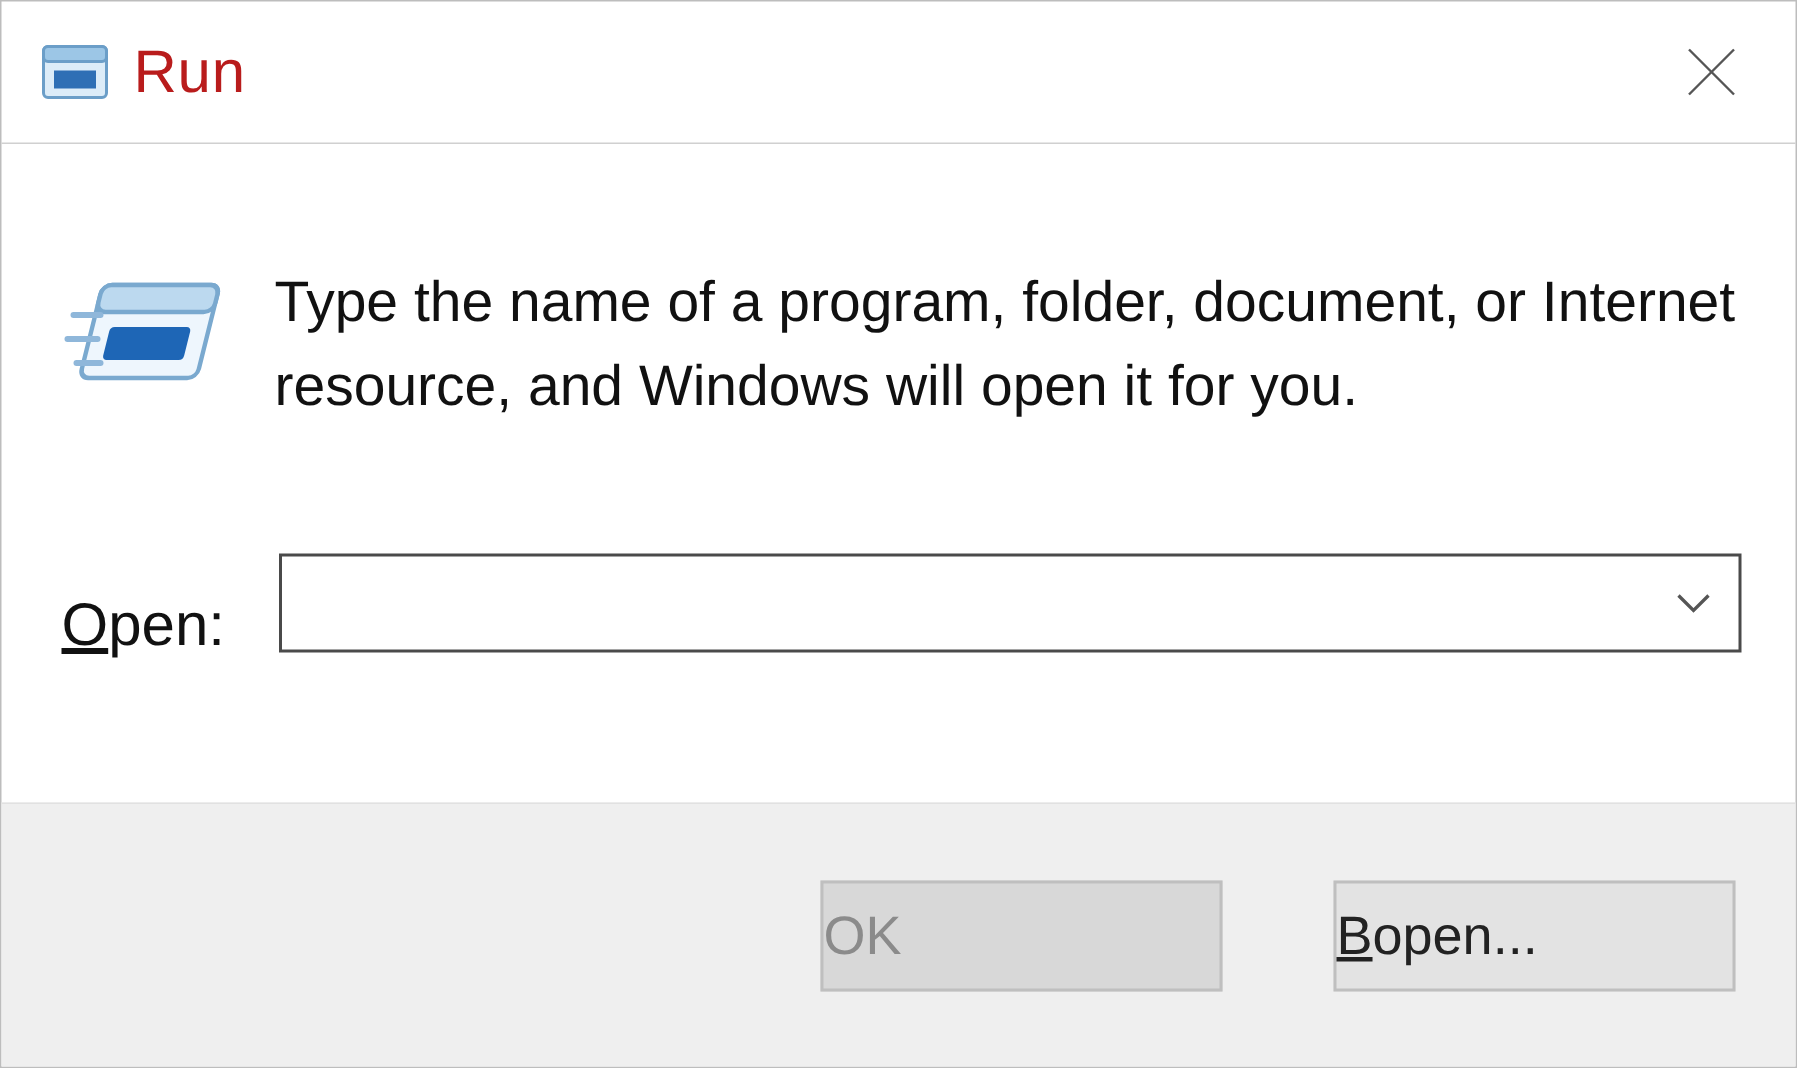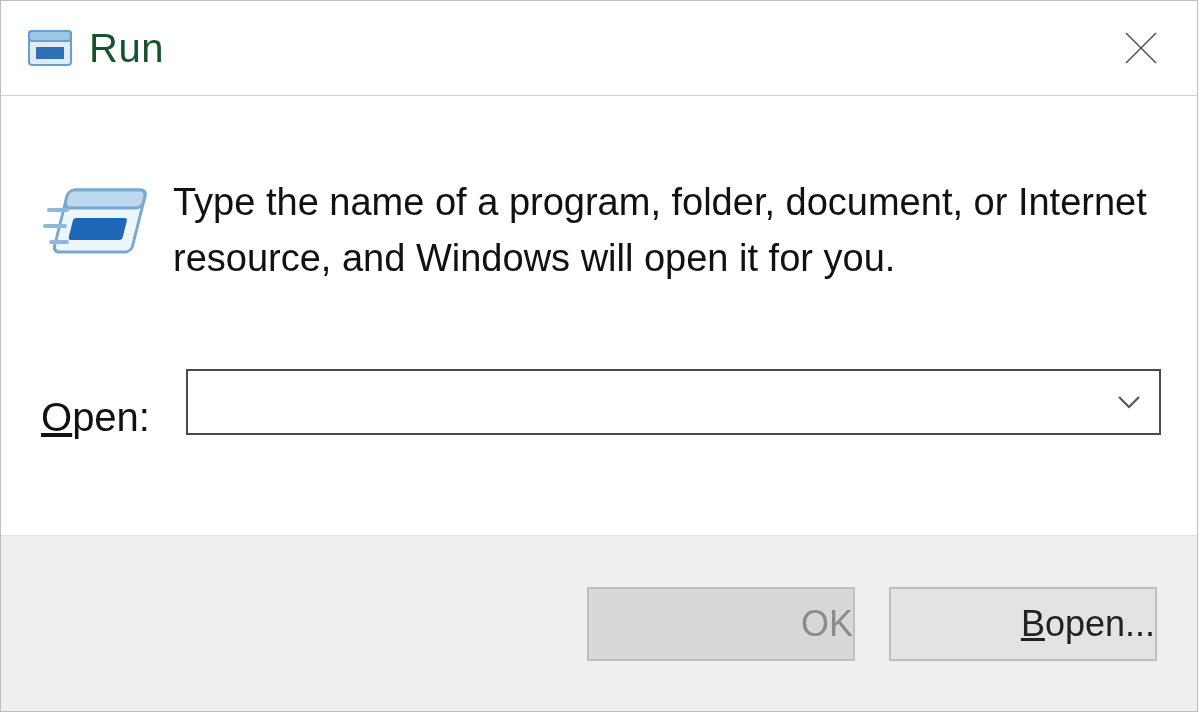--- a/index.html
+++ b/index.html
@@ -3,47 +3,47 @@
 <meta charset="utf-8">
 <style>
   html,body{margin:0;padding:0;width:1200px;height:714px;background:#ffffff;
     font-family:"Segoe UI",Tahoma,Arial,sans-serif;overflow:hidden;}
   .dialog{width:1196px;height:710px;border:1px solid #bdbdbd;background:#fff;
     display:flex;flex-direction:column;}
   
   .titlebar{height:95px;border-bottom:1px solid #d0d0d0;display:flex;
     align-items:center;padding:0 26px 0 26px;box-sizing:border-box;}
   .titlebar .app-icon{width:46px;height:46px;margin-right:16px;flex:0 0 auto;}
-  .titlebar .title{font-size:40px;color:#14532d;letter-spacing:.5px;}
+  .titlebar .title{font-size:40px;color:#b91c1c;letter-spacing:.5px;}
   .titlebar .spacer{flex:1 1 auto;}
   .titlebar .close{width:60px;height:60px;display:flex;align-items:center;
     justify-content:center;cursor:default;}
   .titlebar .close svg{width:42px;height:42px;stroke:#555;stroke-width:1.6;}
   
   .body{flex:0 0 auto;padding:78px 36px 60px 40px;display:flex;flex-direction:column;}
-  .desc-row{display:flex;align-items:flex-start;gap:24px;margin-bottom:78px;}
+  .desc-row{display:flex;align-items:flex-start;gap:34px;margin-bottom:78px;}
   .run-icon{width:108px;height:90px;flex:0 0 auto;margin-top:6px;}
   .desc{font-size:38px;color:#111;line-height:1.48;}
   .open-row{display:flex;align-items:center;gap:36px;}
   .open-label{font-size:40px;color:#111;margin-top:31px;}
   .open-label .ul{text-decoration:underline;}
   .combo{flex:1 1 auto;height:66px;border:2px solid #4a4a4a;background:#fff;
     display:flex;align-items:center;box-sizing:border-box;}
   .combo input{flex:1 1 auto;border:0;outline:0;height:100%;font-size:34px;
     padding:0 16px;background:transparent;}
   .combo .chev{width:60px;height:100%;display:flex;align-items:center;
     justify-content:center;cursor:default;}
   .combo .chev svg{width:28px;height:28px;stroke:#555;stroke-width:2.2;fill:none;}
   
   .buttons{margin-top:auto;height:176px;background:#efefef;border-top:1px solid #e1e1e1;
     display:flex;align-items:center;justify-content:flex-end;gap:34px;
     padding:0 40px;box-sizing:border-box;}
   .btn{width:268px;height:74px;border:2px solid #bfbfbf;background:#e3e3e3;
-    display:flex;align-items:center;justify-content:flex-end;font-size:36px;
-    color:#222;box-sizing:border-box;user-select:none;}
+    display:flex;align-items:center;justify-content:flex-start;font-size:36px;
+    color:#222;box-sizing:border-box;user-select:none;margin-left:40px;}
   .btn.disabled{background:#d8d8d8;color:#8b8b8b;}
   .btn .ul{text-decoration:underline;}
 </style>
 </head>
 <body>
 
 <div class="dialog">
 
   <div class="titlebar">
     <span class="app-icon">

